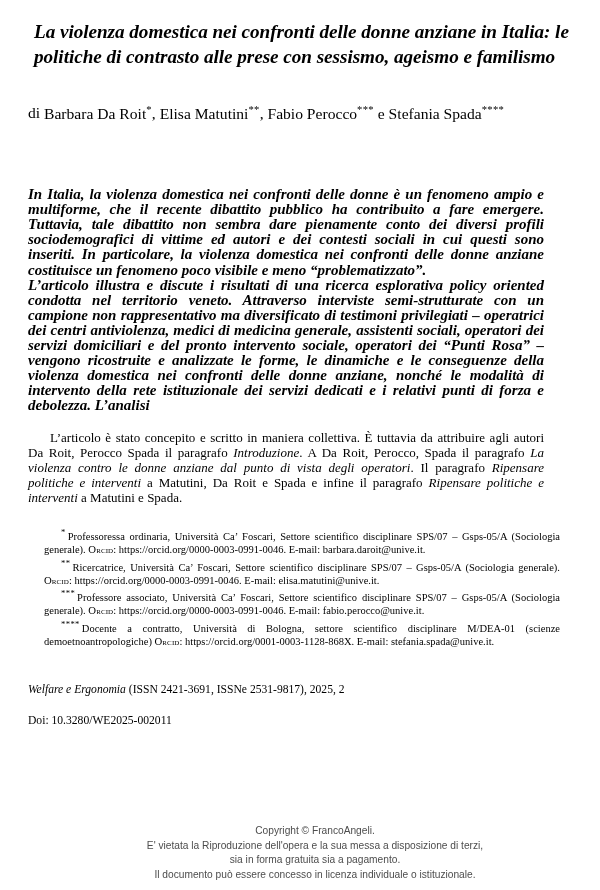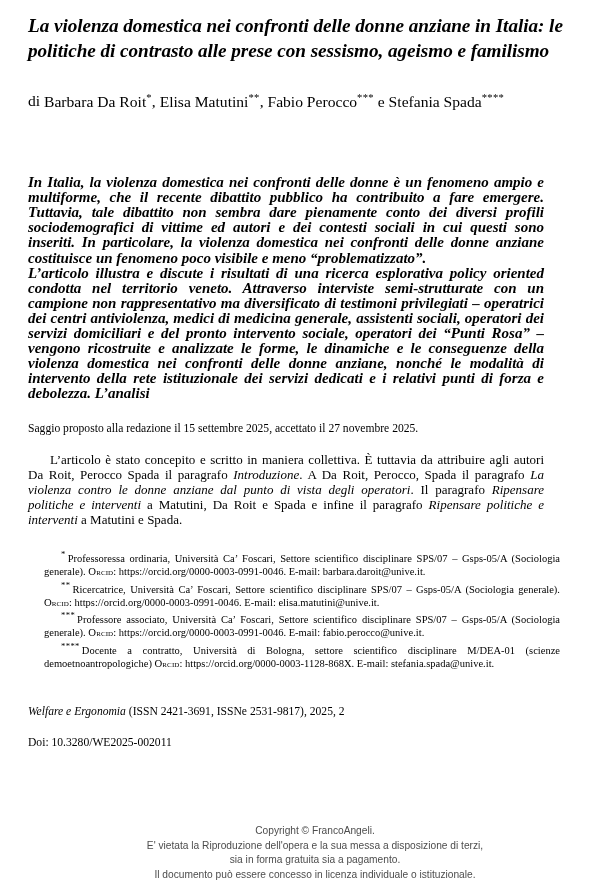--- a/index.html
+++ b/index.html
@@ -24,21 +24,21 @@
     padding: 0 28px;
   }
 
   
   .title {
     font-style: italic;
     font-weight: bold;
     font-size: 19.2px;
     line-height: 25.2px;
     letter-spacing: -0.05px;
-    margin: 0;
+    margin: 6px;
     padding-top: 13px;
     text-align: left;
     width: 536px;
   }
 
   
   .authors {
     font-size: 15.6px;
     line-height: 21.5px;
     margin: 0;
@@ -153,29 +153,28 @@
   <div class="authors">
     <span class="di">di</span>
     <span>Barbara Da Roit<sup>*</sup>, Elisa Matutini<sup>**</sup>, Fabio Perocco<sup>***</sup> e Stefania Spada<sup>****</sup></span>
   </div>
 
   <div class="abstract">
     <p>In Italia, la violenza domestica nei confronti delle donne è un fenomeno ampio e multiforme, che il recente dibattito pubblico ha contribuito a fare emergere. Tuttavia, tale dibattito non sembra dare pienamente conto dei diversi profili sociodemografici di vittime ed autori e dei contesti sociali in cui questi sono inseriti. In particolare, la violenza domestica nei confronti delle donne anziane costituisce un fenomeno poco visibile e meno “problematizzato”.</p>
     <p>L’articolo illustra e discute i risultati di una ricerca esplorativa policy oriented condotta nel territorio veneto. Attraverso interviste semi-strutturate con un campione non rappresentativo ma diversificato di testimoni privilegiati – operatrici dei centri antiviolenza, medici di medicina generale, assistenti sociali, operatori dei servizi domiciliari e del pronto intervento sociale, operatori dei “Punti Rosa” – vengono ricostruite e analizzate le forme, le dinamiche e le conseguenze della violenza domestica nei confronti delle donne anziane, nonché le modalità di intervento della rete istituzionale dei servizi dedicati e i relativi punti di forza e debolezza. L’analisi</p>
   </div>
 
-  <p class="dates">Saggio proposto alla redazione il 15 settembre 2025, accettato il 27 novembre 2025.</p>
 
   <p class="contrib"><span>L’articolo è stato concepito e scritto in maniera collettiva. È tuttavia da attribuire agli autori Da Roit, Perocco Spada il paragrafo </span><i>Introduzione</i><span>. A Da Roit, Perocco, Spada il paragrafo </span><i>La violenza contro le donne anziane dal punto di vista degli operatori</i><span>. Il paragrafo </span><i>Ripensare politiche e interventi</i><span> a Matutini, Da Roit e Spada e infine il paragrafo </span><i>Ripensare politiche e interventi</i><span> a Matutini e Spada.</span></p>
 
   <div class="footnotes">
     <p class="fn"><span class="mark">*</span><span>Professoressa ordinaria, Università Ca’ Foscari, Settore scientifico disciplinare SPS/07 – Gsps-05/A (Sociologia generale). </span><span class="sc">Orcid</span><span>: https://orcid.org/0000-0003-0991-0046. E-mail: barbara.daroit@unive.it.</span></p>
     <p class="fn"><span class="mark">**</span><span>Ricercatrice, Università Ca’ Foscari, Settore scientifico disciplinare SPS/07 – Gsps-05/A (Sociologia generale). </span><span class="sc">Orcid</span><span>: https://orcid.org/0000-0003-0991-0046. E-mail: elisa.matutini@unive.it.</span></p>
     <p class="fn"><span class="mark">***</span><span>Professore associato, Università Ca’ Foscari, Settore scientifico disciplinare SPS/07 – Gsps-05/A (Sociologia generale). </span><span class="sc">Orcid</span><span>: https://orcid.org/0000-0003-0991-0046. E-mail: fabio.perocco@unive.it.</span></p>
-    <p class="fn"><span class="mark">****</span><span>Docente a contratto, Università di Bologna, settore scientifico disciplinare M/DEA-01 (scienze demoetnoantropologiche) </span><span class="sc">Orcid</span><span>: https://orcid.org/0000-0003-1128-868X. E-mail: stefania.spada@unive.it.</span></p>
+    <p class="fn"><span class="mark">****</span><span>Docente a contratto, Università di Bologna, settore scientifico disciplinare M/DEA-01 (scienze demoetnoantropologiche) </span><span class="sc">Orcid</span><span>: https://orcid.org/0001-0003-1128-868X. E-mail: stefania.spada@unive.it.</span></p>
   </div>
 
   <p class="journal"><i>Welfare e Ergonomia</i><span> (ISSN 2421-3691, ISSNe 2531-9817), 2025, 2</span></p>
 
   <p class="doi">Doi: 10.3280/WE2025-002011</p>
 
 </div>
 
 <div class="copyright">
   <div>Copyright © FrancoAngeli.</div>

